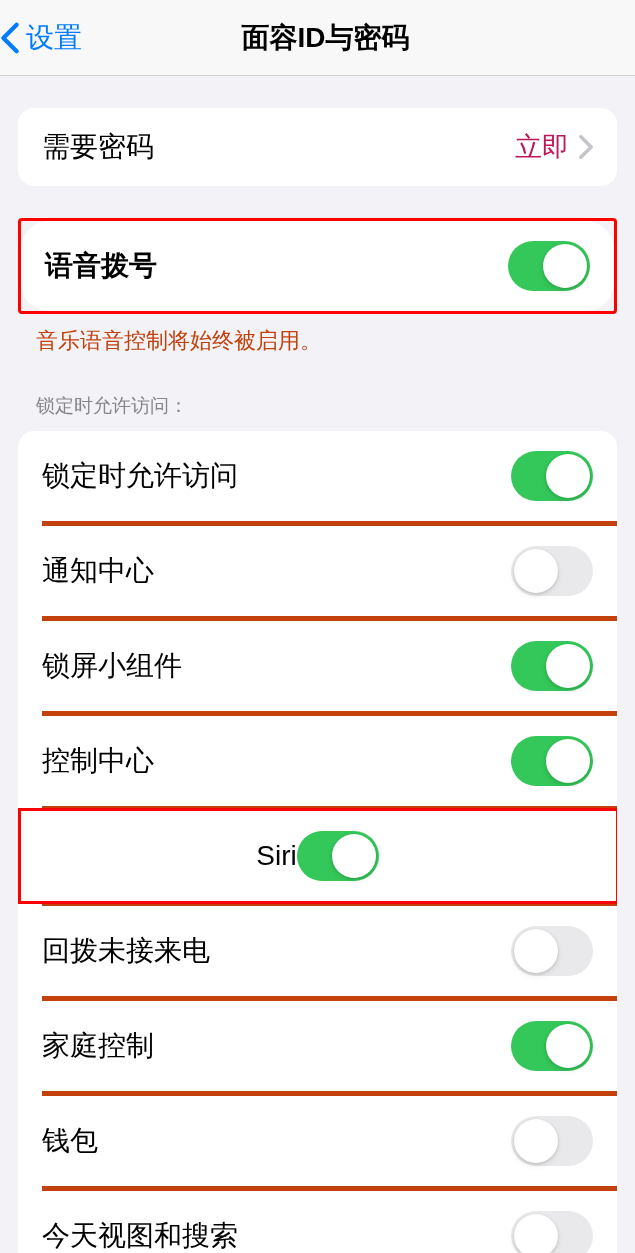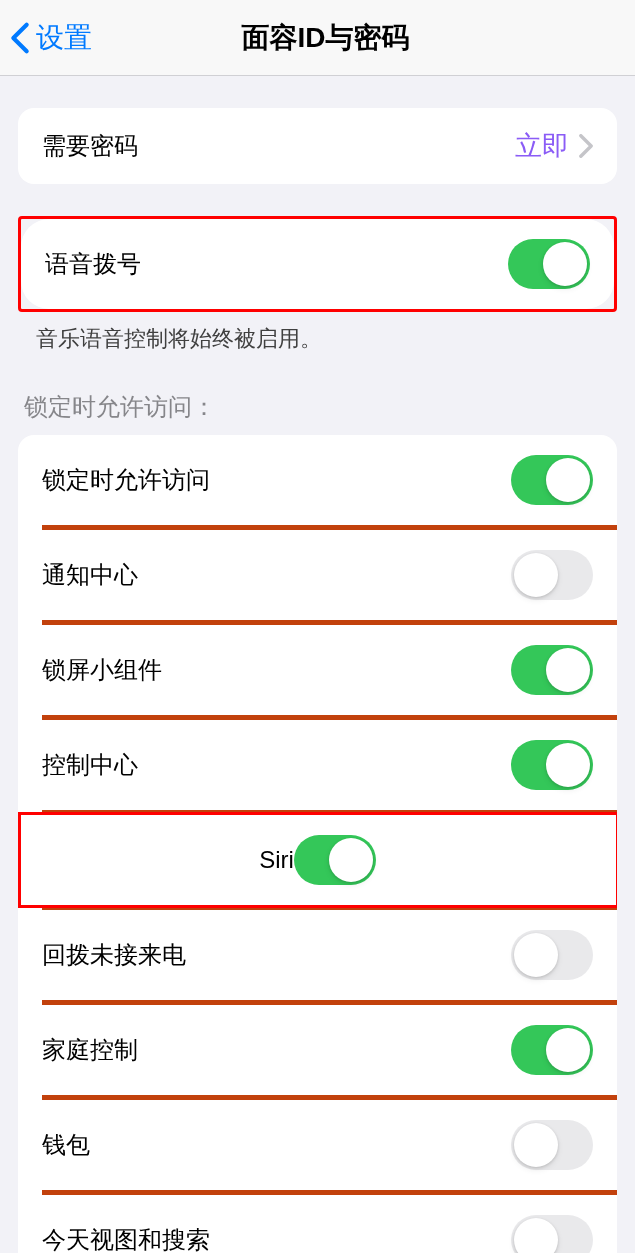--- a/index.html
+++ b/index.html
@@ -19,21 +19,20 @@
       height: 76px;
       background: #f8f8f8;
       border-bottom: 1px solid #d0d0d4;
       display: flex;
       align-items: center;
       position: relative;
     }
     .back-button {
       display: flex;
       align-items: center;
-      padding-left: 10px;
       color: #007aff;
       font-size: 28px;
       cursor: pointer;
     }
     .back-chevron {
       width: 20px;
       height: 34px;
       margin-right: 6px;
     }
     .nav-title {
@@ -61,26 +60,26 @@
       justify-content: space-between;
       padding: 20px 24px;
       min-height: 76px;
     }
     .row + .row {
       border-top: 5px solid #c2410c;
       margin-left: 24px;
       padding-left: 0;
     }
     .row-label {
-      font-size: 24px;
+      font-size: 28px;
       color: #000;
     }
     .row-value {
       font-size: 27px;
-      color: #8b5cf6;
+      color: #be185d;
       margin-right: 10px;
     }
     .row-right {
       display: flex;
       align-items: center;
     }
     .chevron-right {
       width: 14px;
       height: 24px;
       color: #c5c5c9;
@@ -107,38 +106,39 @@
       box-shadow: 0 1px 3px rgba(0,0,0,0.15), 0 3px 6px rgba(0,0,0,0.08);
     }
     .switch.on .switch-knob {
       right: 3px;
     }
     .switch.off .switch-knob {
       left: 3px;
     }
     .footer-text {
       font-size: 22px;
-      color: #404040;
+      color: #c2410c;
       padding: 12px 36px 0 36px;
       line-height: 1.4;
     }
     .section-header {
-      font-size: 24px;
+      font-size: 19px;
       color: #86868a;
-      padding: 36px 36px 12px 24px;
+      padding: 36px 36px 12px 36px;
     }
     .highlight-box {
       border: 3px solid #ff0000;
       margin: 32px 18px 0 18px;
       border-radius: 4px;
       padding: 0;
     }
     .highlight-box .group {
       margin: 0;
       border-radius: 28px;
+      font-weight: bold;
     }
     .group-access {
       margin: 0 18px 0 18px;
       background: #fff;
       border-radius: 16px;
       overflow: hidden;
     }
     .row-highlight {
       position: relative;
       justify-content: center;

